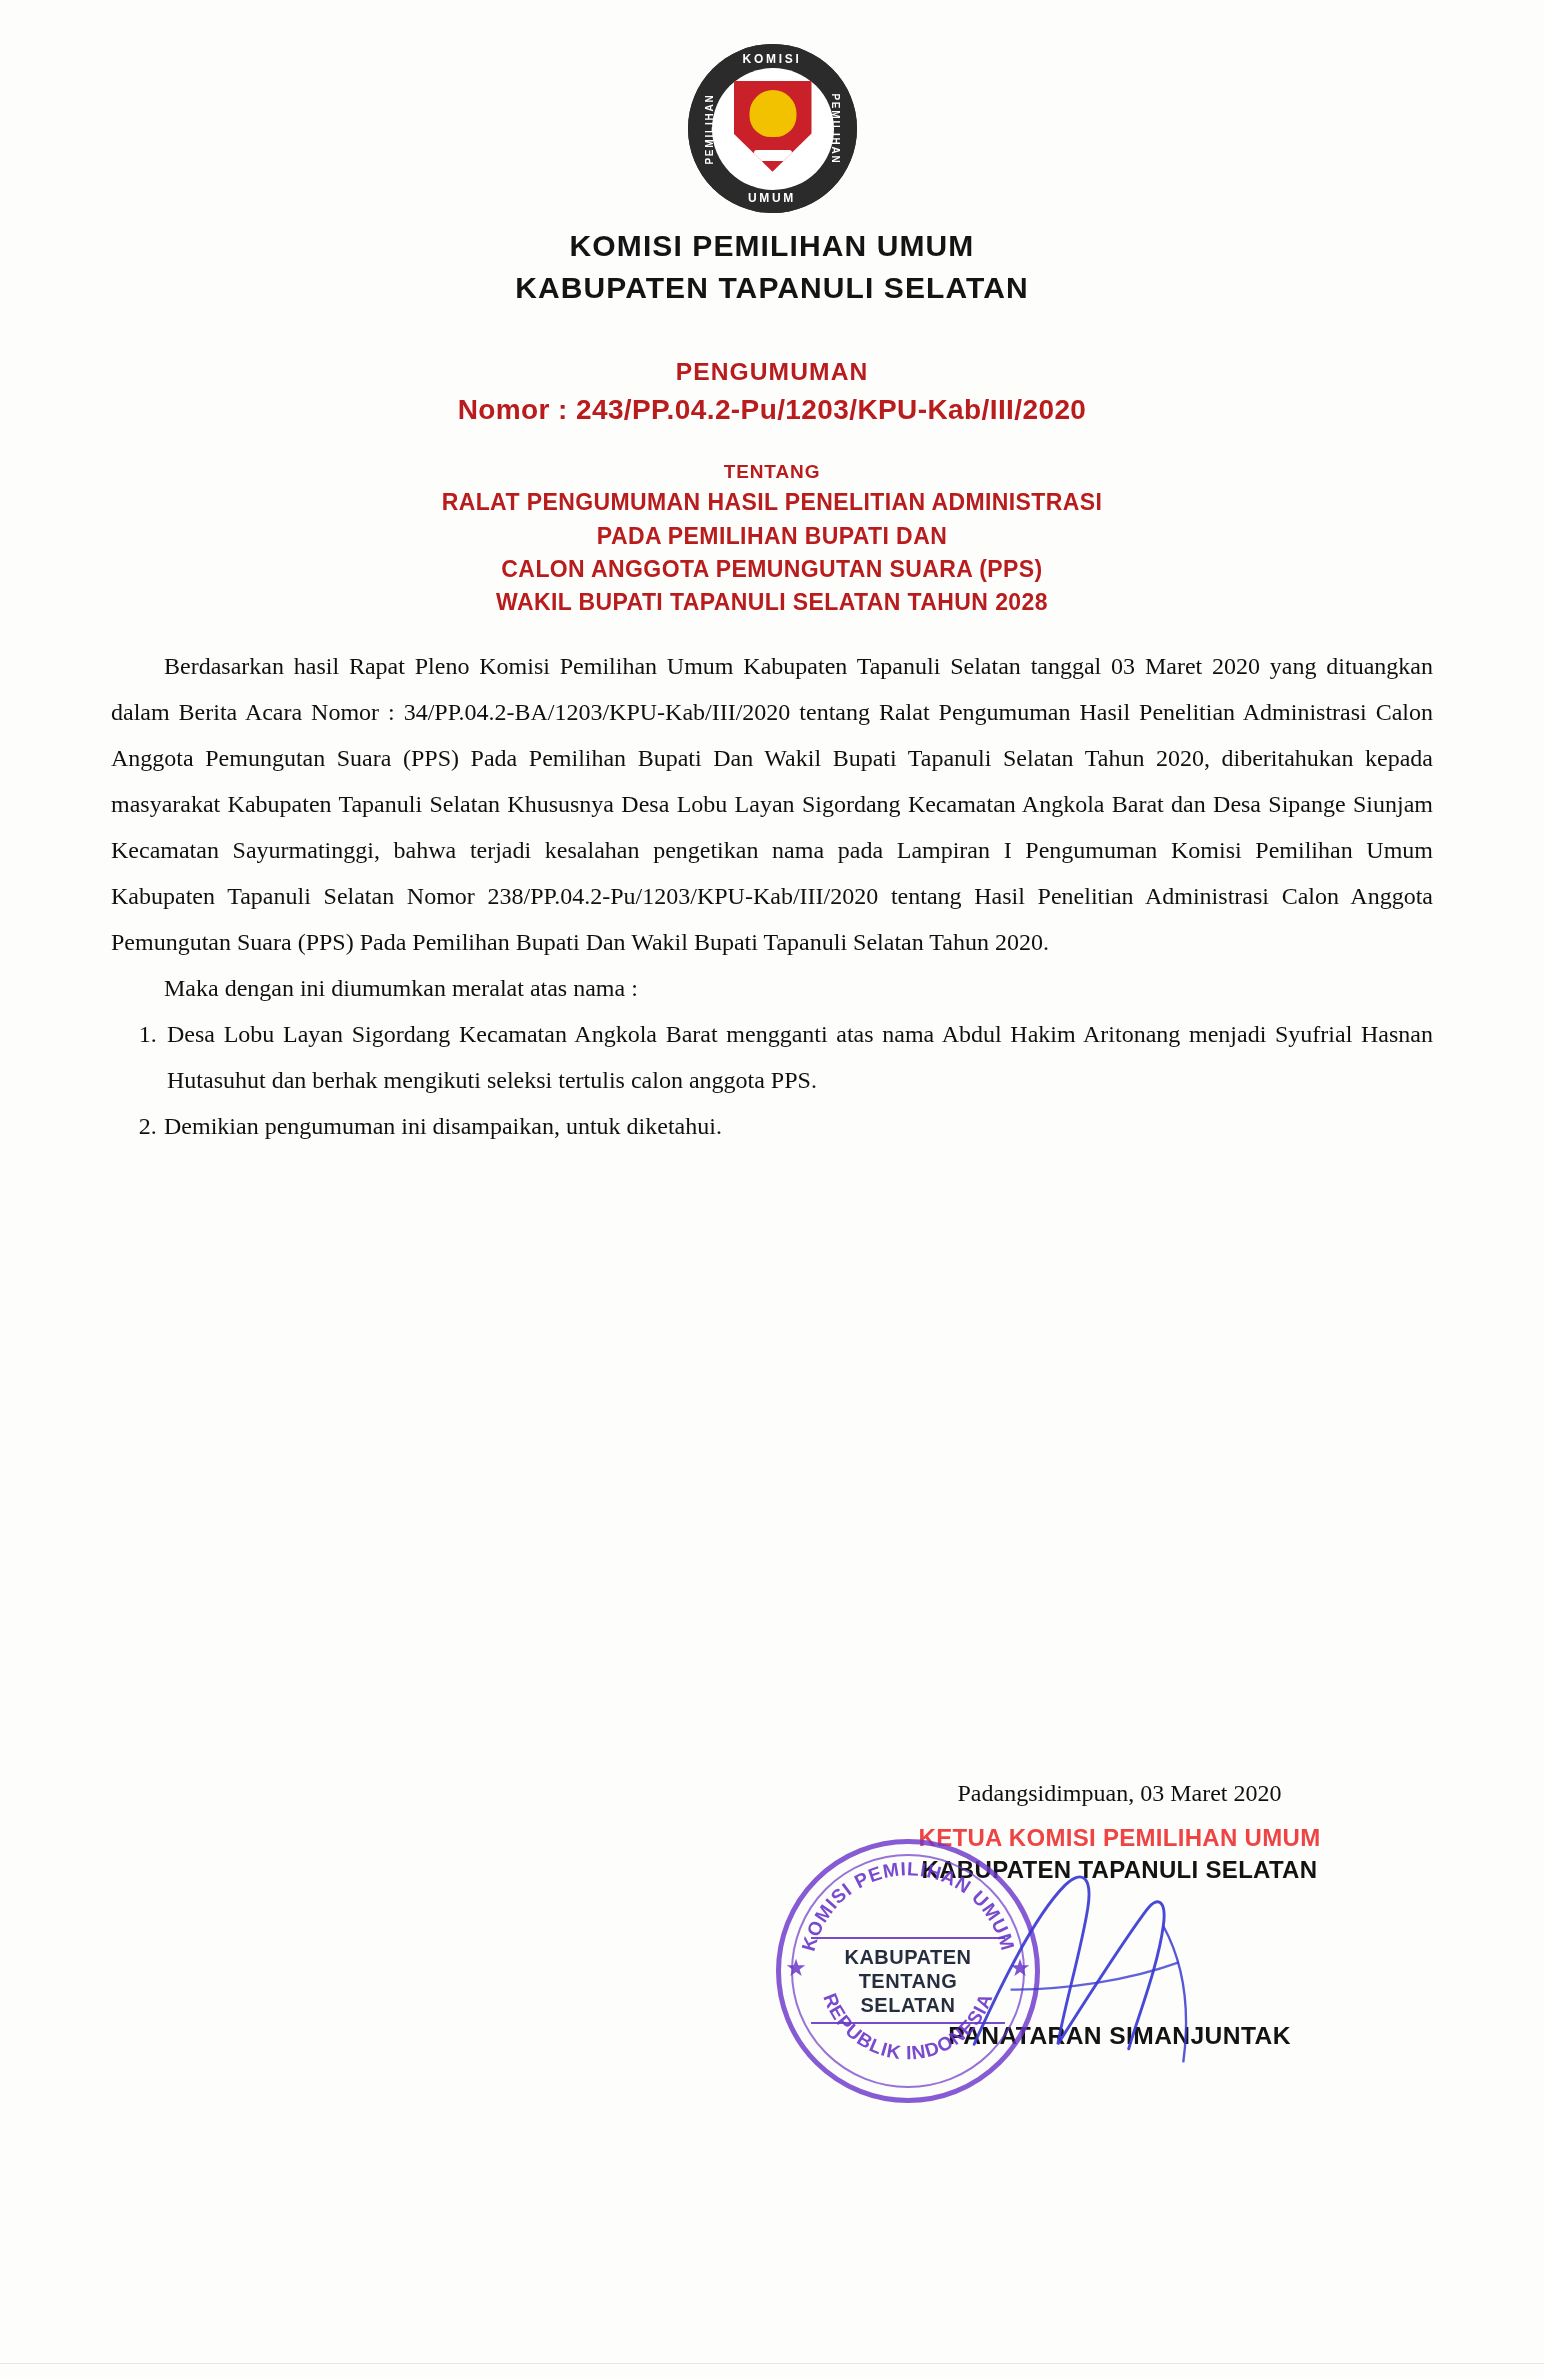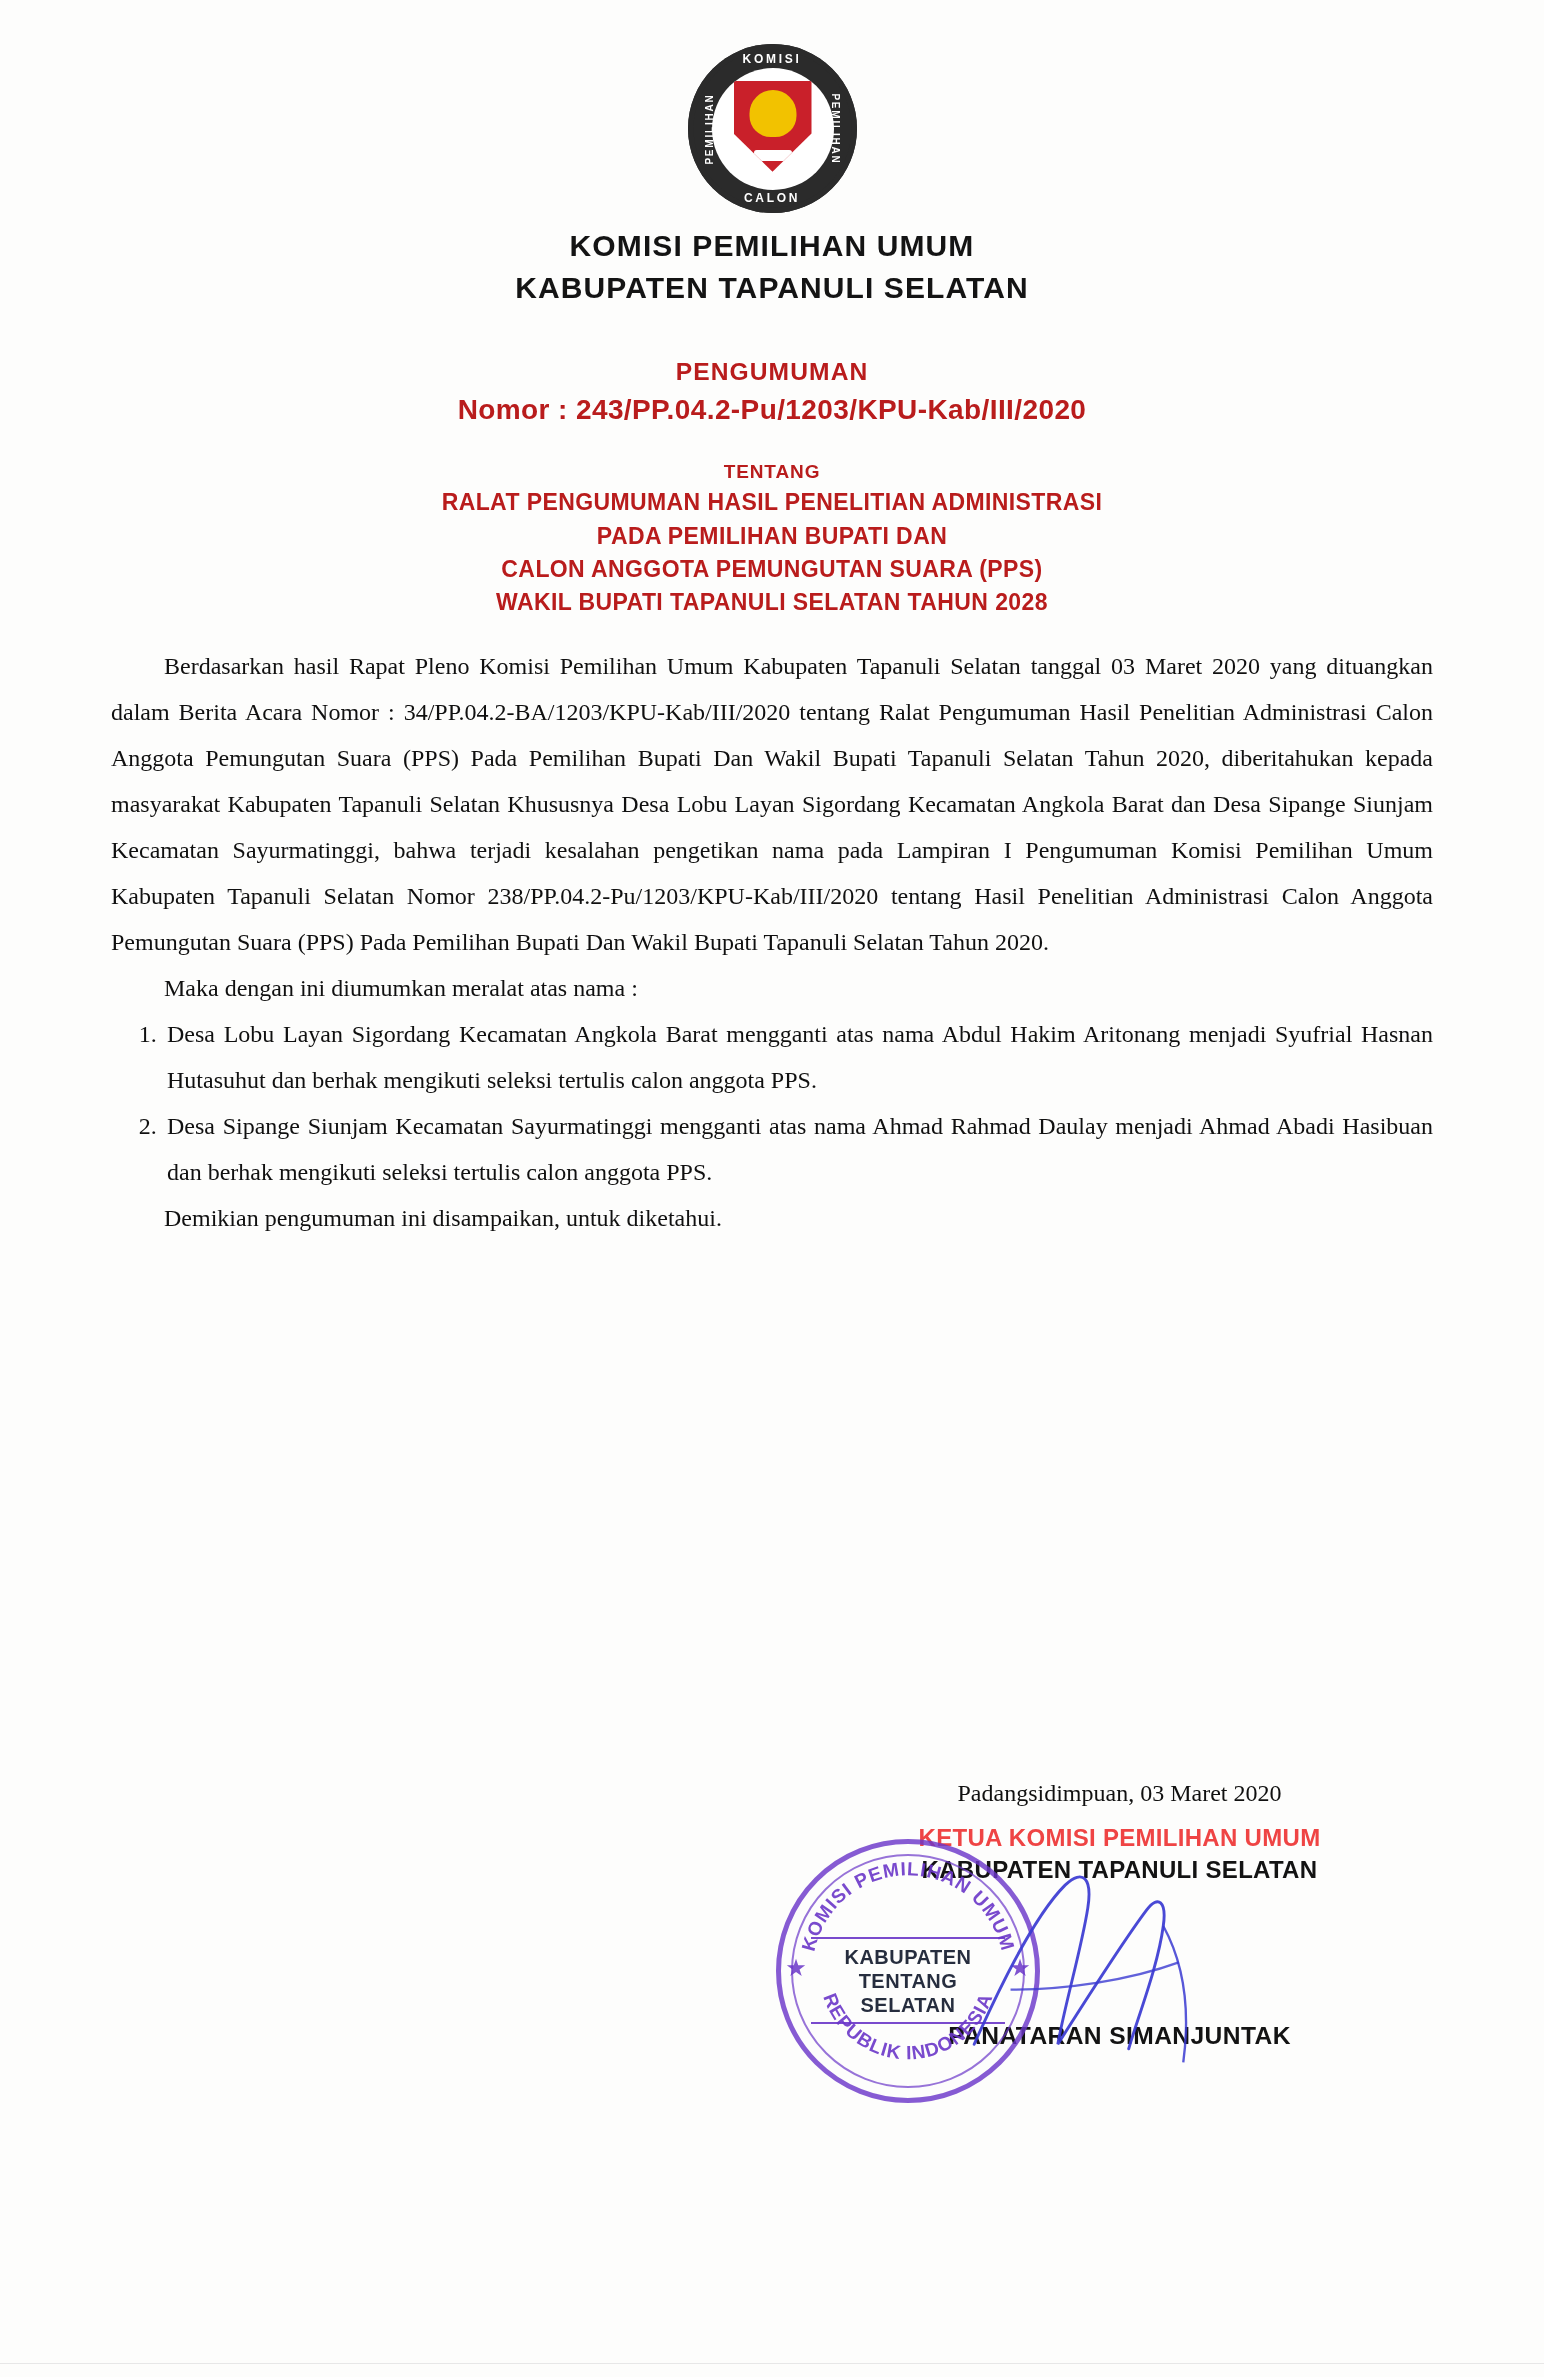--- a/index.html
+++ b/index.html
@@ -309,21 +309,21 @@
 
 <div class="page">
 
   <div class="letterhead">
     <div class="logo-wrap">
       <div class="logo-outer"></div>
       <div class="logo-inner">
         <div class="logo-shield"></div>
       </div>
       <div class="logo-word top">KOMISI</div>
-      <div class="logo-word bottom">CALON</div>
+      <div class="logo-word bottom">UMUM</div>
       <div class="logo-word left">PEMILIHAN</div>
       <div class="logo-word right">PEMILIHAN</div>
     </div>
     <div class="org-line1">KOMISI PEMILIHAN UMUM</div>
     <div class="org-line2">KABUPATEN TAPANULI SELATAN</div>
   </div>
 
   <div class="title-block">
     <div class="announce-word">PENGUMUMAN</div>
     <div class="announce-number">Nomor : 243/PP.04.2-Pu/1203/KPU-Kab/III/2020</div>
@@ -337,21 +337,20 @@
   <div class="body-block">
     <p class="para">Berdasarkan hasil Rapat Pleno Komisi Pemilihan Umum Kabupaten Tapanuli Selatan tanggal 03 Maret 2020 yang dituangkan dalam Berita Acara Nomor : 34/PP.04.2-BA/1203/KPU-Kab/III/2020 tentang Ralat Pengumuman Hasil Penelitian Administrasi Calon Anggota Pemungutan Suara (PPS) Pada Pemilihan Bupati Dan Wakil Bupati Tapanuli Selatan Tahun 2020, diberitahukan kepada masyarakat Kabupaten Tapanuli Selatan Khususnya Desa Lobu Layan Sigordang Kecamatan Angkola Barat dan Desa Sipange Siunjam Kecamatan Sayurmatinggi, bahwa terjadi kesalahan pengetikan nama pada Lampiran I Pengumuman Komisi Pemilihan Umum Kabupaten Tapanuli Selatan Nomor 238/PP.04.2-Pu/1203/KPU-Kab/III/2020 tentang Hasil Penelitian Administrasi Calon Anggota Pemungutan Suara (PPS) Pada Pemilihan Bupati Dan Wakil Bupati Tapanuli Selatan Tahun 2020.</p>
     <p class="para second">Maka dengan ini diumumkan meralat atas nama :</p>
     <ol class="numbered">
       <li>
         <span class="num">1.</span>
         <span>Desa Lobu Layan Sigordang Kecamatan Angkola Barat mengganti atas nama Abdul Hakim Aritonang menjadi Syufrial Hasnan Hutasuhut dan berhak mengikuti seleksi tertulis calon anggota PPS.</span>
       </li>
       <li>
         <span class="num">2.</span>
-        <span>Desa Sipange Siunjam Kecamatan Sayurmatinggi mengganti atas nama Ahmad Rahmad Daulay menjadi Ahmad Abadi Hasibuan dan berhak mengikuti seleksi tertulis calon anggota PPS.</span>
       </li>
     </ol>
     <p class="para">Demikian pengumuman ini disampaikan, untuk diketahui.</p>
   </div>
 
   <div class="sign-block">
     <div class="sign-place">Padangsidimpuan, 03 Maret 2020</div>
     <div class="sign-title">KETUA KOMISI PEMILIHAN UMUM</div>
     <div class="sign-title2">KABUPATEN TAPANULI SELATAN</div>
     <div class="sign-name">PANATARAN SIMANJUNTAK</div>

